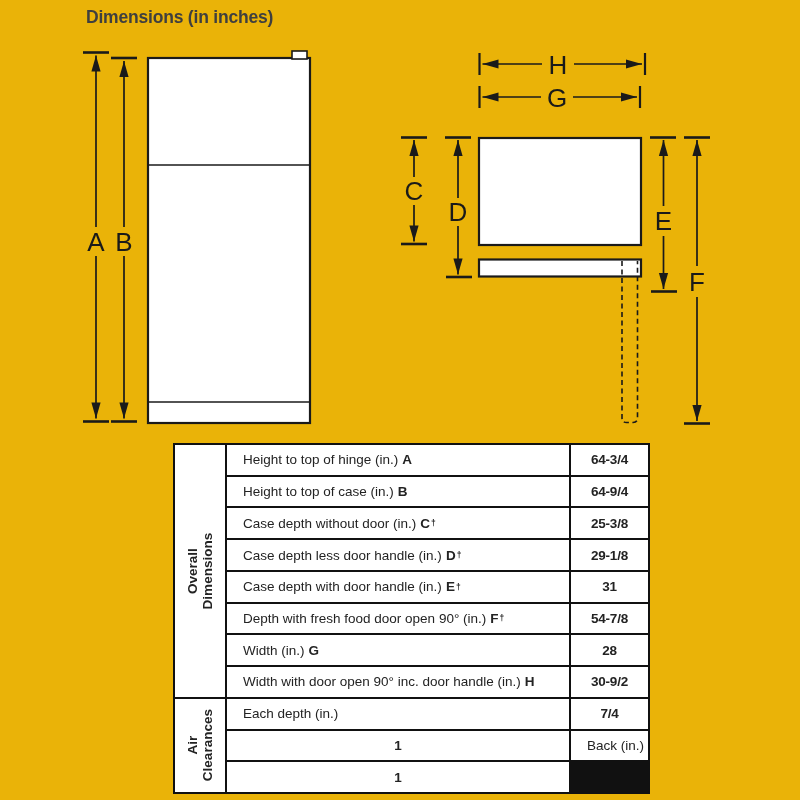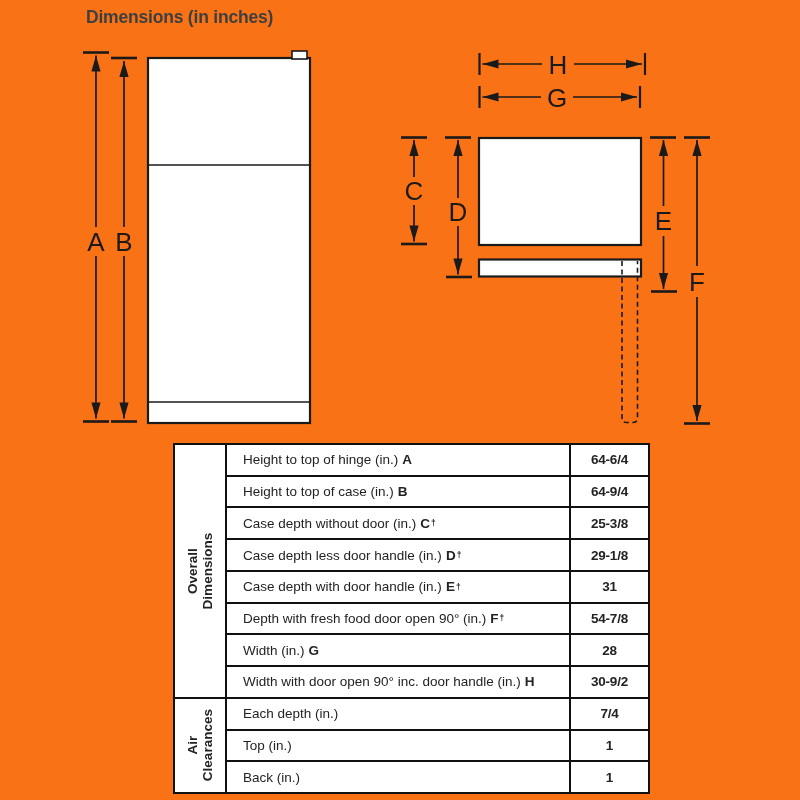--- a/index.html
+++ b/index.html
@@ -1,17 +1,17 @@
 <!DOCTYPE html>
 <html><head>
 <meta charset="utf-8">
 <style>
   html,body{margin:0;padding:0;background:#fff;}
   .page{
-    position:relative;width:800px;height:800px;background:#f97316;overflow:hidden;
+    position:relative;width:800px;height:800px;background:#eab308;overflow:hidden;
     font-family:"Liberation Sans","DejaVu Sans",sans-serif;color:#222;
   }
   .title{
     position:absolute;left:86px;top:7px;font-size:17.5px;font-weight:bold;
     color:#3f3f3f;letter-spacing:-0.2px;white-space:nowrap;
   }
   svg.diagram{position:absolute;left:0;top:0;}
   svg .ln{stroke:#1a1a1a;stroke-width:1.7;fill:none;}
   svg .thick{stroke:#1a1a1a;stroke-width:2.2;fill:#fff;}
   svg .tick{stroke:#1a1a1a;stroke-width:2.6;}
@@ -126,21 +126,21 @@
   </svg>
 
   <div class="spec-table">
       <div class="sec-cell" style="grid-row: span 8;">
         <div class="rot">
           <span>Overall</span>
           <span>Dimensions</span>
         </div>
       </div>
       <div class="cell label-cell">Height to top of hinge (in.)<b>A</b></div>
-      <div class="cell value-cell">64-6/4</div>
+      <div class="cell value-cell">64-3/4</div>
       <div class="cell label-cell">Height to top of case (in.)<b>B</b></div>
       <div class="cell value-cell">64-9/4</div>
       <div class="cell label-cell">Case depth without door (in.)<b>C</b><sup>†</sup></div>
       <div class="cell value-cell">25-3/8</div>
       <div class="cell label-cell">Case depth less door handle (in.)<b>D</b><sup>†</sup></div>
       <div class="cell value-cell">29-1/8</div>
       <div class="cell label-cell">Case depth with door handle (in.)<b>E</b><sup>†</sup></div>
       <div class="cell value-cell">31</div>
       <div class="cell label-cell">Depth with fresh food door open 90° (in.)<b>F</b><sup>†</sup></div>
       <div class="cell value-cell">54-7/8</div>
@@ -149,19 +149,18 @@
       <div class="cell label-cell">Width with door open 90° inc. door handle (in.)<b>H</b></div>
       <div class="cell value-cell">30-9/2</div>
       <div class="sec-cell" style="grid-row: span 3;">
         <div class="rot">
           <span>Air</span>
           <span>Clearances</span>
         </div>
       </div>
       <div class="cell label-cell">Each depth (in.)</div>
       <div class="cell value-cell">7/4</div>
-      <div class="cell label-cell">Top (in.)</div>
       <div class="cell value-cell">1</div>
       <div class="cell label-cell">Back (in.)</div>
       <div class="cell value-cell">1</div>
     </div>
 
 </div>
 
 </body></html>

